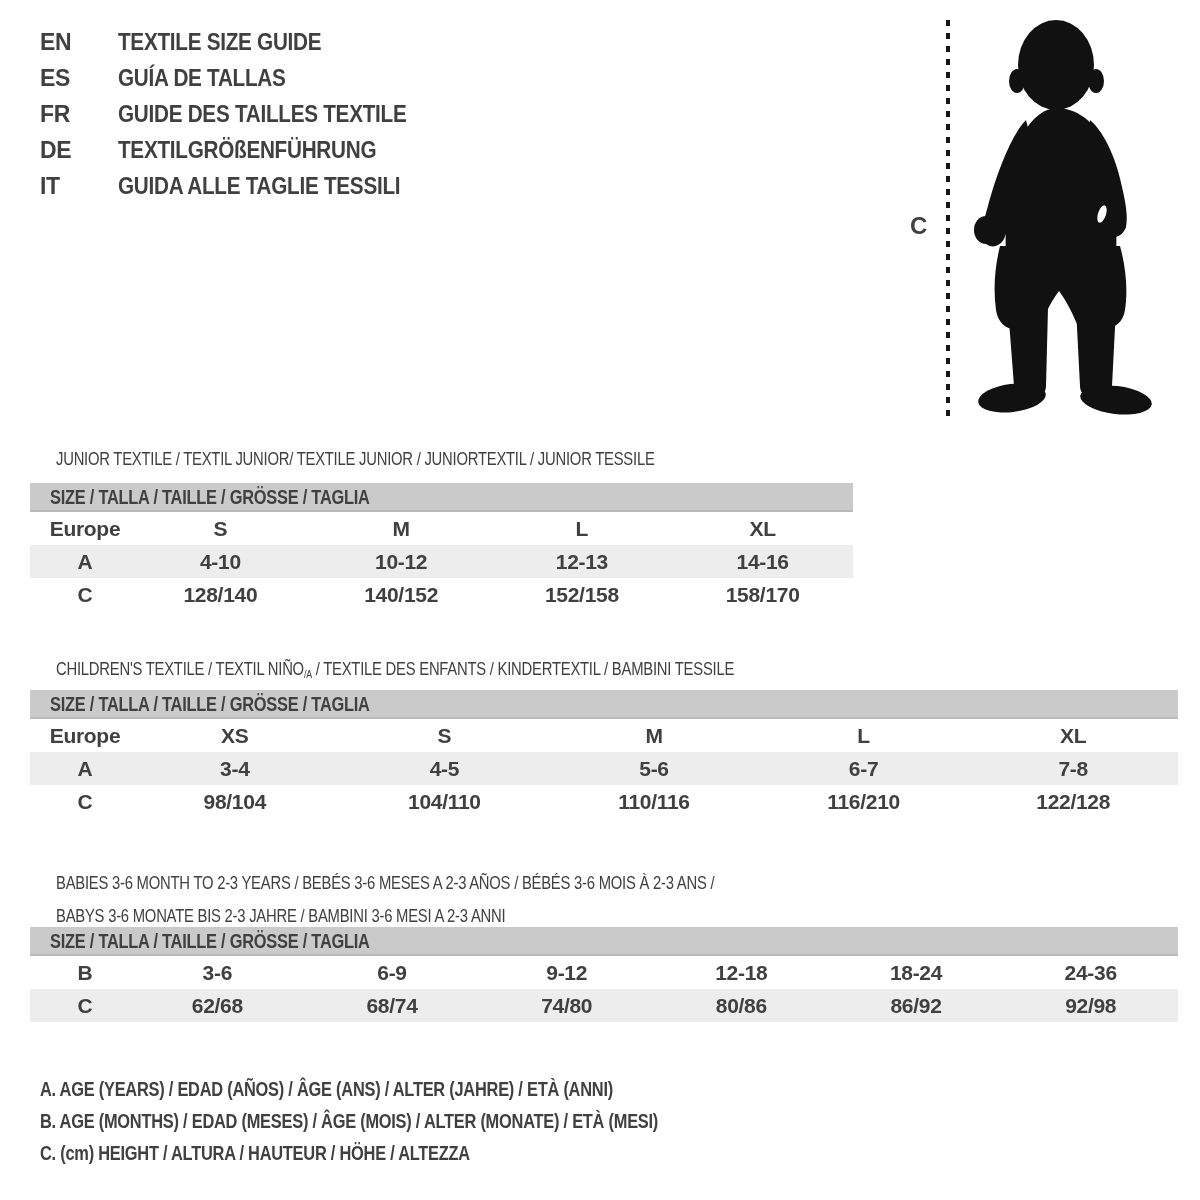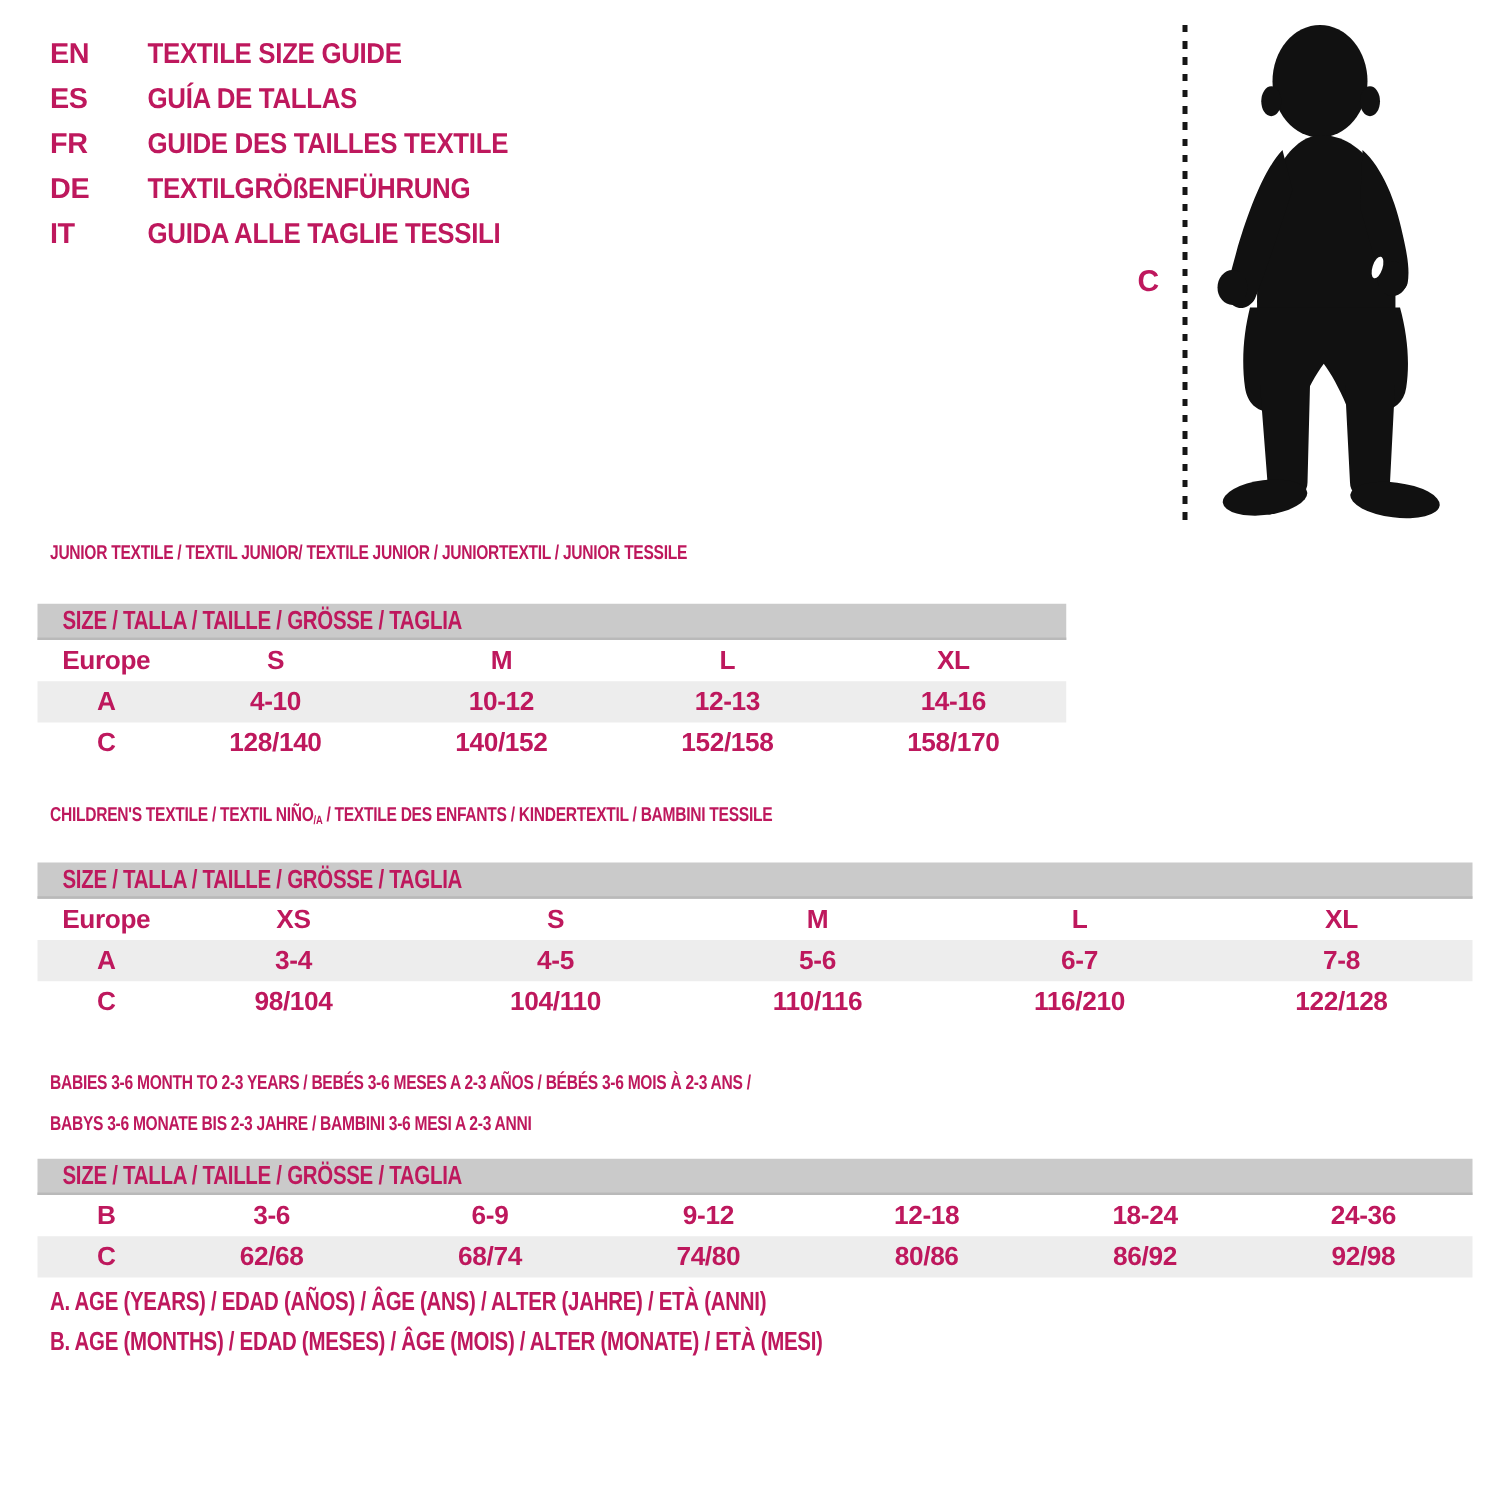--- a/index.html
+++ b/index.html
@@ -1,53 +1,53 @@
 <!DOCTYPE html>
 <html><head>
 <meta charset="utf-8">
 <style>
   html,body{margin:0;padding:0;background:#ffffff;}
   .page{
     position:relative;width:1200px;height:1200px;background:#ffffff;overflow:hidden;
     font-family:"Liberation Sans","DejaVu Sans",sans-serif;
-    font-weight:bold;color:#be185d;letter-spacing:-0.3px;
+    font-weight:bold;color:#404040;letter-spacing:-0.3px;
   }
   
   .sq78{display:inline-block;transform:scaleX(0.78);transform-origin:0 50%;white-space:nowrap;}
   .sq90{display:inline-block;transform:scaleX(0.90);transform-origin:0 50%;white-space:nowrap;}
 
   
   .lang-list{position:absolute;left:40px;top:24px;}
   .lang-row{display:flex;height:36px;align-items:center;font-size:23px;}
   .lang-code{width:78px;flex:0 0 78px;}
 
   
   .dash-line{position:absolute;left:946px;top:20px;width:4px;height:396px;
     background:repeating-linear-gradient(to bottom,#161616 0px,#161616 6px,transparent 6px,transparent 13px);}
   .c-label{position:absolute;left:910px;top:212px;font-size:24px;}
   .figure-svg{position:absolute;left:960px;top:18px;}
 
   
-  .sec-head{position:absolute;left:40px;margin:0;font-size:16px;line-height:24px;font-weight:bold;}
+  .sec-head{position:absolute;left:40px;margin:16px;font-size:19px;line-height:24px;font-weight:normal;}
   .sec-head .line{display:block;height:33px;line-height:33px;}
 
   
   .size-table{position:absolute;left:30px;}
   .t-head{height:29px;background:#cacaca;border-bottom:2px solid #b9b9b9;
     display:flex;align-items:center;padding-left:20px;box-sizing:border-box;font-size:21px;}
   .t-row{display:flex;height:33px;align-items:center;font-size:21px;}
   .t-row.shade{background:#ededed;}
   .lbl{width:100px;flex:0 0 100px;padding-left:10px;box-sizing:border-box;text-align:center;}
   .cell{flex:1;text-align:center;}
 
   
   .subA{font-size:0.6em;position:relative;top:0.22em;}
 
   
-  .legend{position:absolute;left:40px;top:1026px;font-size:21px;}
+  .legend{position:absolute;left:40px;top:1073px;font-size:21px;}
   .legend-line{height:32px;line-height:32px;}
 </style>
 </head>
 <body>
 
 <div class="page">
 
   <div class="lang-list">
     <div class="lang-row">
       <span class="lang-code">EN</span>
@@ -181,15 +181,16 @@
       <span class="cell">74/80</span>
       <span class="cell">80/86</span>
       <span class="cell">86/92</span>
       <span class="cell">92/98</span>
     </div>
   </div>
 
   <div class="legend">
     <div class="legend-line"><span class="sq78">A. AGE (YEARS) / EDAD (AÑOS) / ÂGE (ANS) / ALTER (JAHRE) / ETÀ (ANNI)</span></div>
     <div class="legend-line"><span class="sq78">B. AGE (MONTHS) / EDAD (MESES) / ÂGE (MOIS) / ALTER (MONATE) / ETÀ (MESI)</span></div>
+    <div class="legend-line"><span class="sq78">C. (cm) HEIGHT / ALTURA / HAUTEUR / HÖHE / ALTEZZA</span></div>
   </div>
 
 </div>
 
 </body></html>

